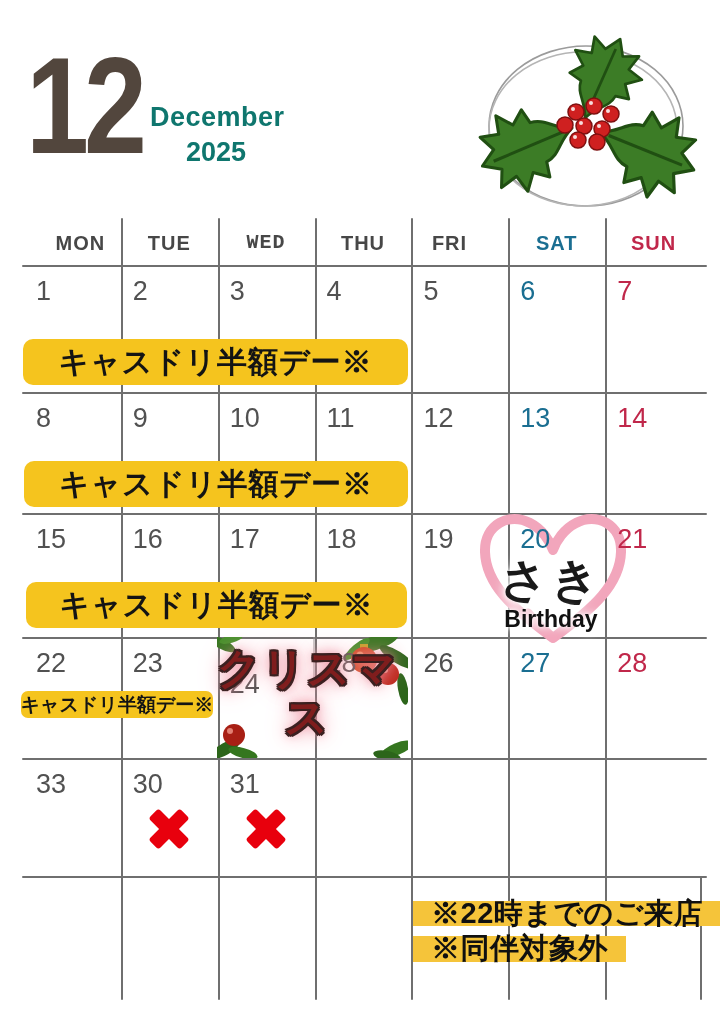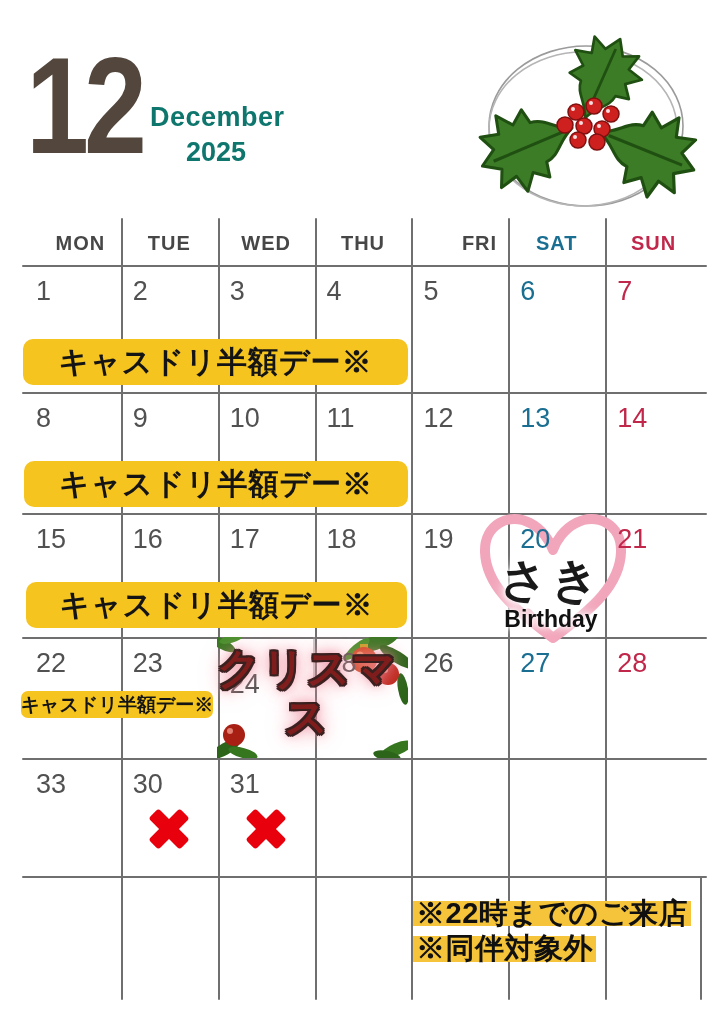--- a/index.html
+++ b/index.html
@@ -49,21 +49,21 @@
       -2px 0 0 #3b2020,2px 0 0 #3b2020,0 -2px 0 #3b2020,0 2px 0 #3b2020,
       0 0 10px #ee8b9c,0 0 18px #ee8b9c,0 0 28px #f0a0ae;}
 
   
   .xmark{position:absolute;width:48px;height:48px;z-index:4;}
 
   
   .notes{position:absolute;left:413px;top:896px;z-index:5;font-weight:800;color:#101010;
     font-size:29px;line-height:1.22;letter-spacing:.5px;white-space:nowrap;}
   .notes .hl{background:linear-gradient(to bottom,rgba(0,0,0,0) 14%,#f5c43a 14%,#f5c43a 86%,rgba(0,0,0,0) 86%);
-    padding:0 3px;display:inline-block;}
+    padding:0 18px;display:inline-block;}
 </style>
 </head>
 <body>
 
 <div id="page">
 
   <div class="month-number">12</div>
   <div class="month-name-block">
     <div class="month-name">December</div>
     <div class="month-year">2025</div>
@@ -112,23 +112,23 @@
       <div class="hline" style="top: 876px;"></div>
       <div class="vline" style="left: 120.857px; top: 218px; height: 782px;"></div>
       <div class="vline" style="left: 217.714px; top: 218px; height: 782px;"></div>
       <div class="vline" style="left: 314.571px; top: 218px; height: 782px;"></div>
       <div class="vline" style="left: 411.429px; top: 218px; height: 782px;"></div>
       <div class="vline" style="left: 508.286px; top: 218px; height: 782px;"></div>
       <div class="vline" style="left: 605.143px; top: 218px; height: 782px;"></div>
       <div class="vline" style="left: 700px; top: 876px; height: 124px;"></div>
       <div class="dow" style="left: 32px; width: 96.8571px;">MON</div>
       <div class="dow" style="left: 120.857px; width: 96.8571px;">TUE</div>
-      <div class="dow" style="left: 217.714px; width: 96.8571px;">WED</div>
+      <div class="dow" style="left: 217.714px; width: 96.8571px; font-family: Liberation Mono, monospace;">WED</div>
       <div class="dow" style="left: 314.571px; width: 96.8571px;">THU</div>
-      <div class="dow" style="left: 429px; width: 101px;">FRI</div>
+      <div class="dow" style="left: 399px; width: 101px;">FRI</div>
       <div class="dow sat" style="left: 508.286px; width: 96.8571px;">SAT</div>
       <div class="dow sun" style="left: 605.143px; width: 96.8571px;">SUN</div>
       <div class="date" style="left: 36px; top: 276px;">1</div>
       <div class="date" style="left: 132.857px; top: 276px;">2</div>
       <div class="date" style="left: 229.714px; top: 276px;">3</div>
       <div class="date" style="left: 326.571px; top: 276px;">4</div>
       <div class="date" style="left: 423.429px; top: 276px;">5</div>
       <div class="date sat" style="left: 520.286px; top: 276px;">6</div>
       <div class="date sun" style="left: 617.143px; top: 276px;">7</div>
       <div class="date" style="left: 36px; top: 403px;">8</div>

